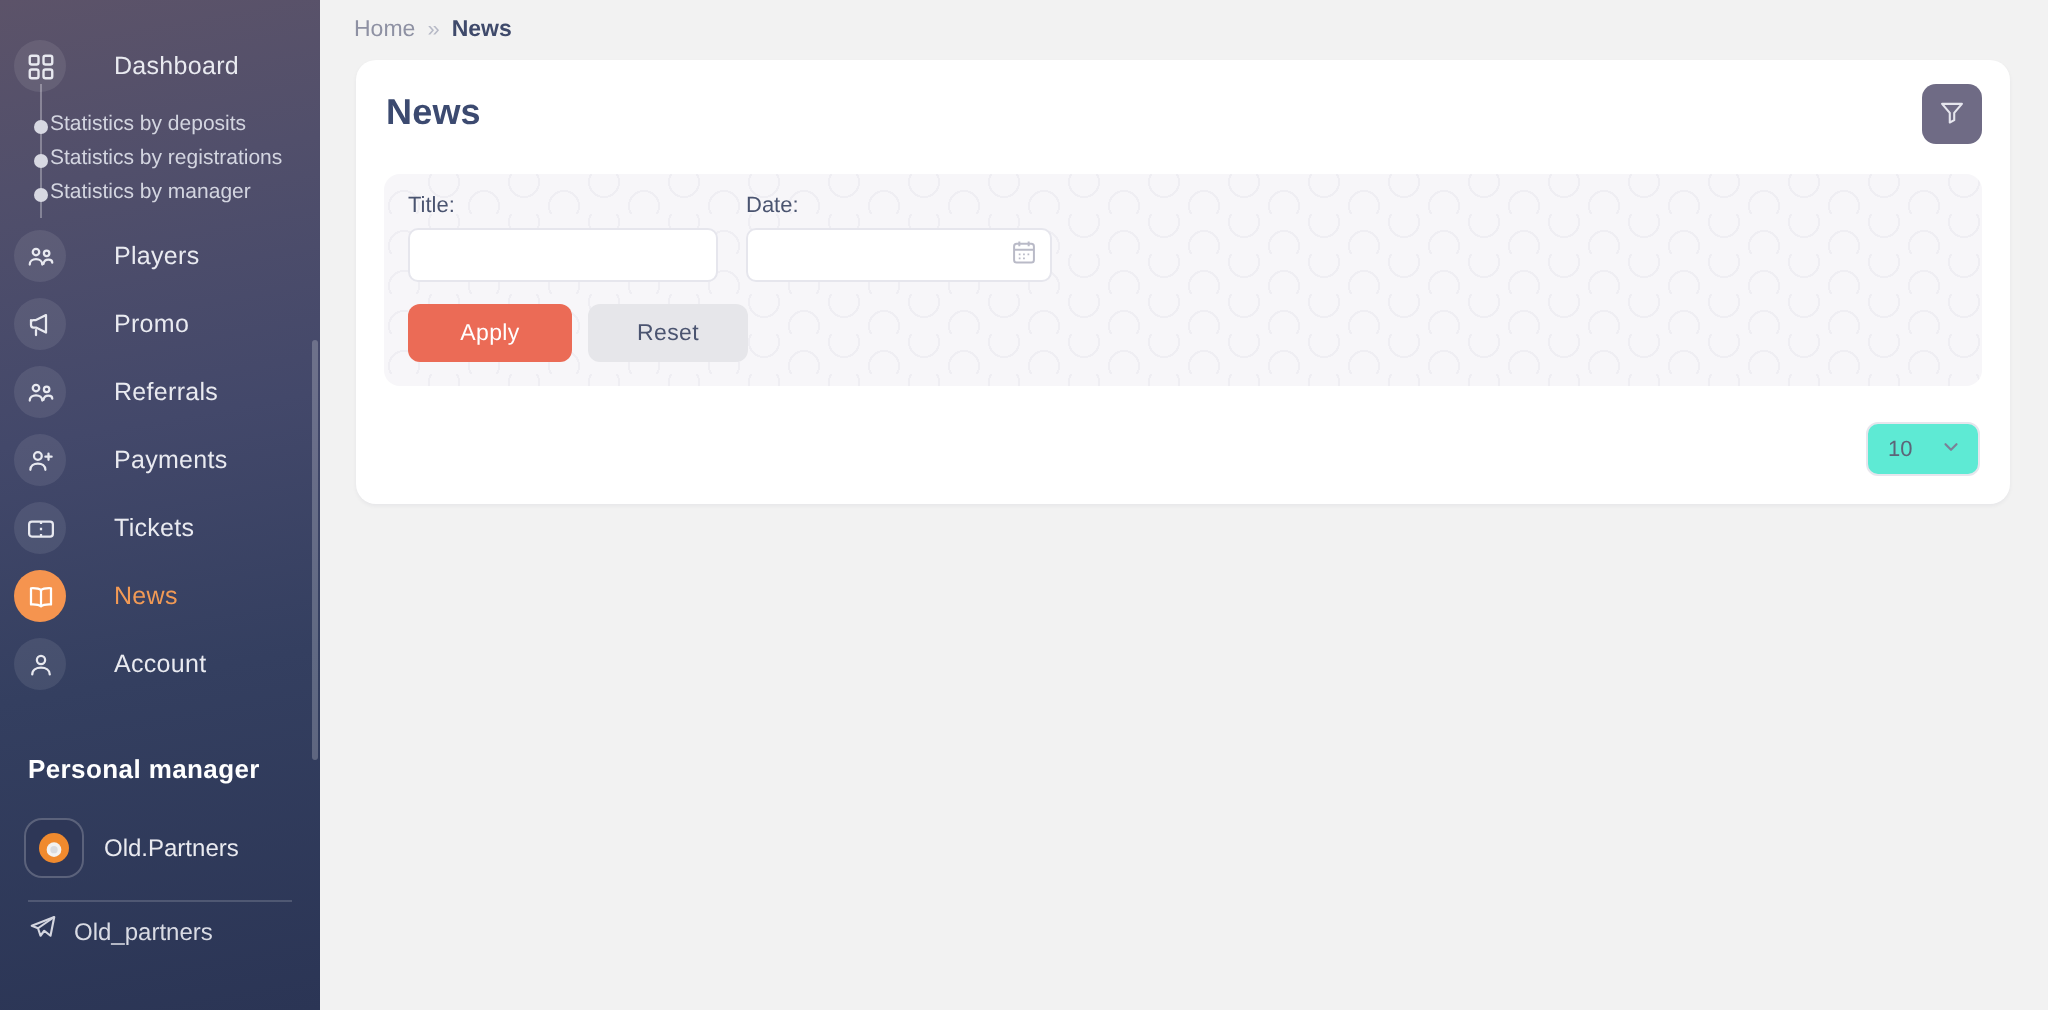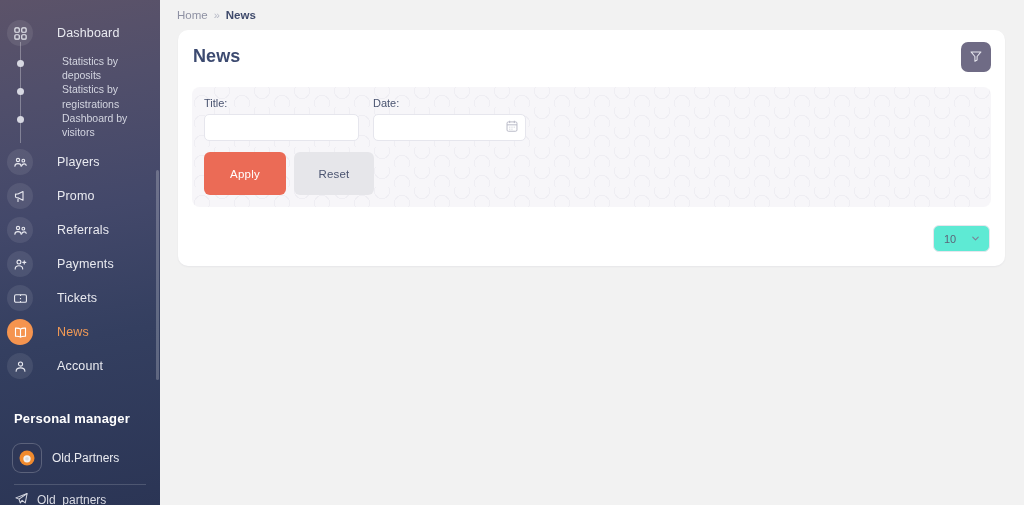--- a/index.html
+++ b/index.html
@@ -80,21 +80,21 @@
     top: -8px;
     bottom: 2px;
     width: 1.5px;
     background: rgba(255,255,255,0.30);
   }
   .sub-item {
     position: relative;
     display: flex;
     align-items: center;
     min-height: 17px;
-    padding-left: 62px;
+    padding-left: 25px;
     cursor: pointer;
   }
   .sub-item .dot {
     position: absolute;
     left: 16.5px;
     top: 5.5px;
     width: 7px;
     height: 7px;
     border-radius: 50%;
     background: #d7d8e2;
@@ -235,21 +235,21 @@
   .cal-icon {
     position: absolute;
     right: 7px;
     top: 5px;
     cursor: pointer;
   }
   .filter-actions { display: flex; gap: 8px; margin-top: 11px; }
   .btn {
     border: none;
     border-radius: 6px;
-    height: 43px;
+    height: 29px;
     font-size: 11.5px;
     font-family: "Liberation Sans", sans-serif;
     cursor: pointer;
     letter-spacing: 0.2px;
   }
   .btn-apply {
     width: 82px;
     background: #eb6b56;
     color: #ffffff;
   }
@@ -304,21 +304,21 @@
       <div class="sub-item">
         <span class="dot"></span>
         <span class="sub-label">Statistics by deposits</span>
       </div>
       <div class="sub-item">
         <span class="dot"></span>
         <span class="sub-label">Statistics by registrations</span>
       </div>
       <div class="sub-item">
         <span class="dot"></span>
-        <span class="sub-label">Dashboard by visitors</span>
+        <span class="sub-label">Statistics by manager</span>
       </div>
     </div>
 
     <div class="nav-item">
       <span class="nav-icon">
         <svg width="15" height="15" viewBox="0 0 24 24" fill="none" stroke="#e8e9f0" stroke-width="1.8" stroke-linecap="round">
           <circle cx="8" cy="8" r="2.6"></circle>
             <circle cx="16.5" cy="9" r="2.2"></circle>
           <path d="M3 18c0-2.6 2.2-4.2 5-4.2s5 1.6 5 4.2"></path>
             <path d="M14 17.5c.3-2.2 2-3.4 4-3.4s3 .9 3 2.4"></path>

